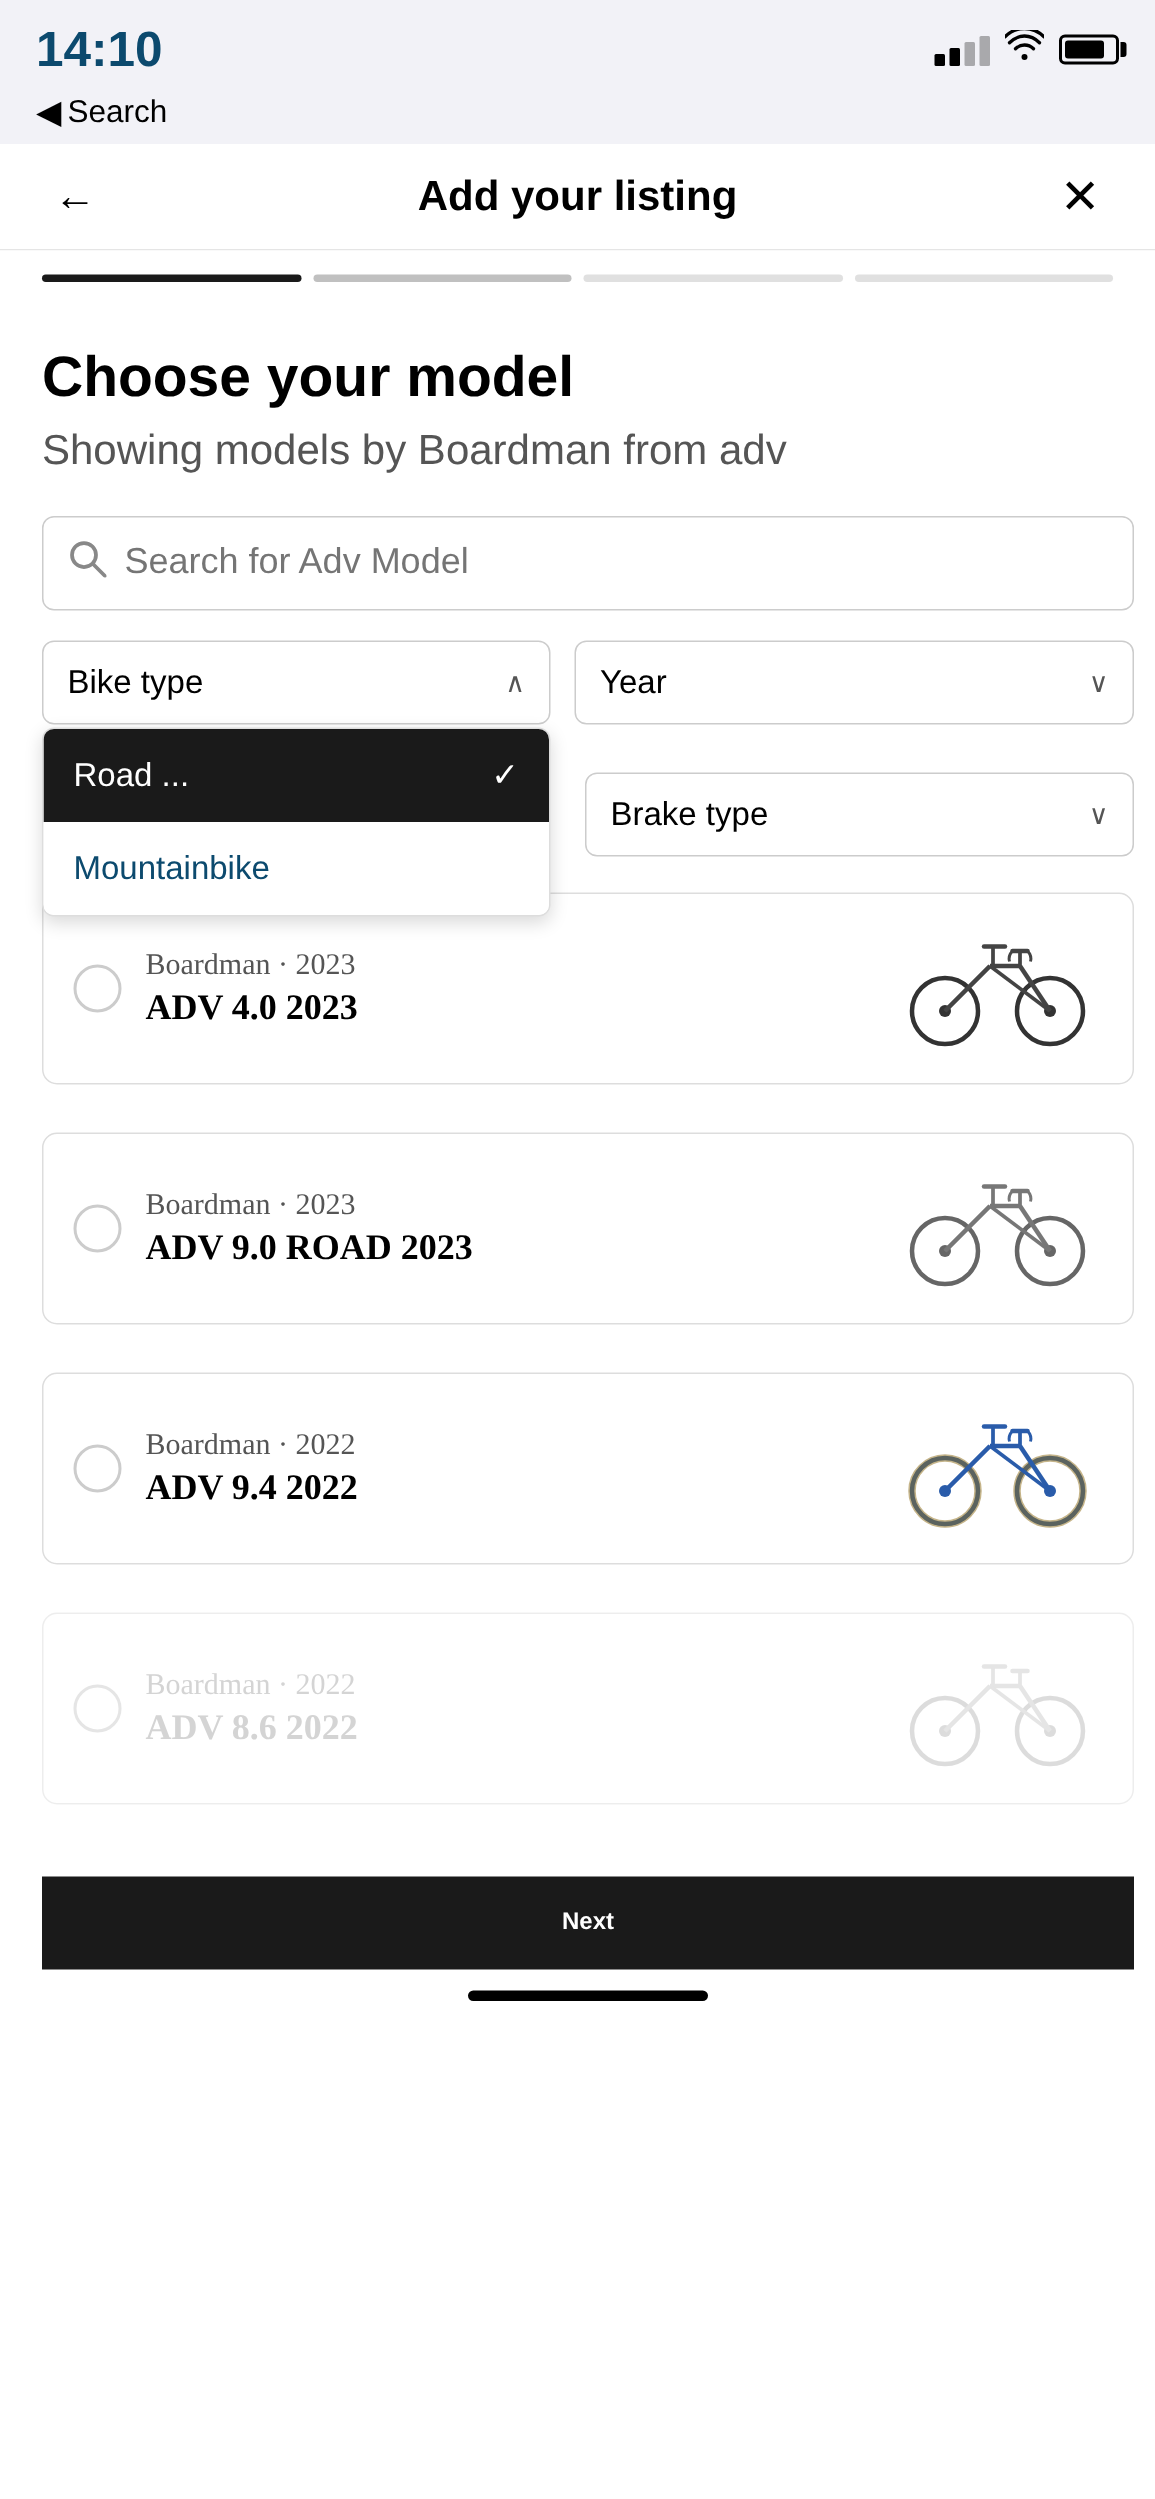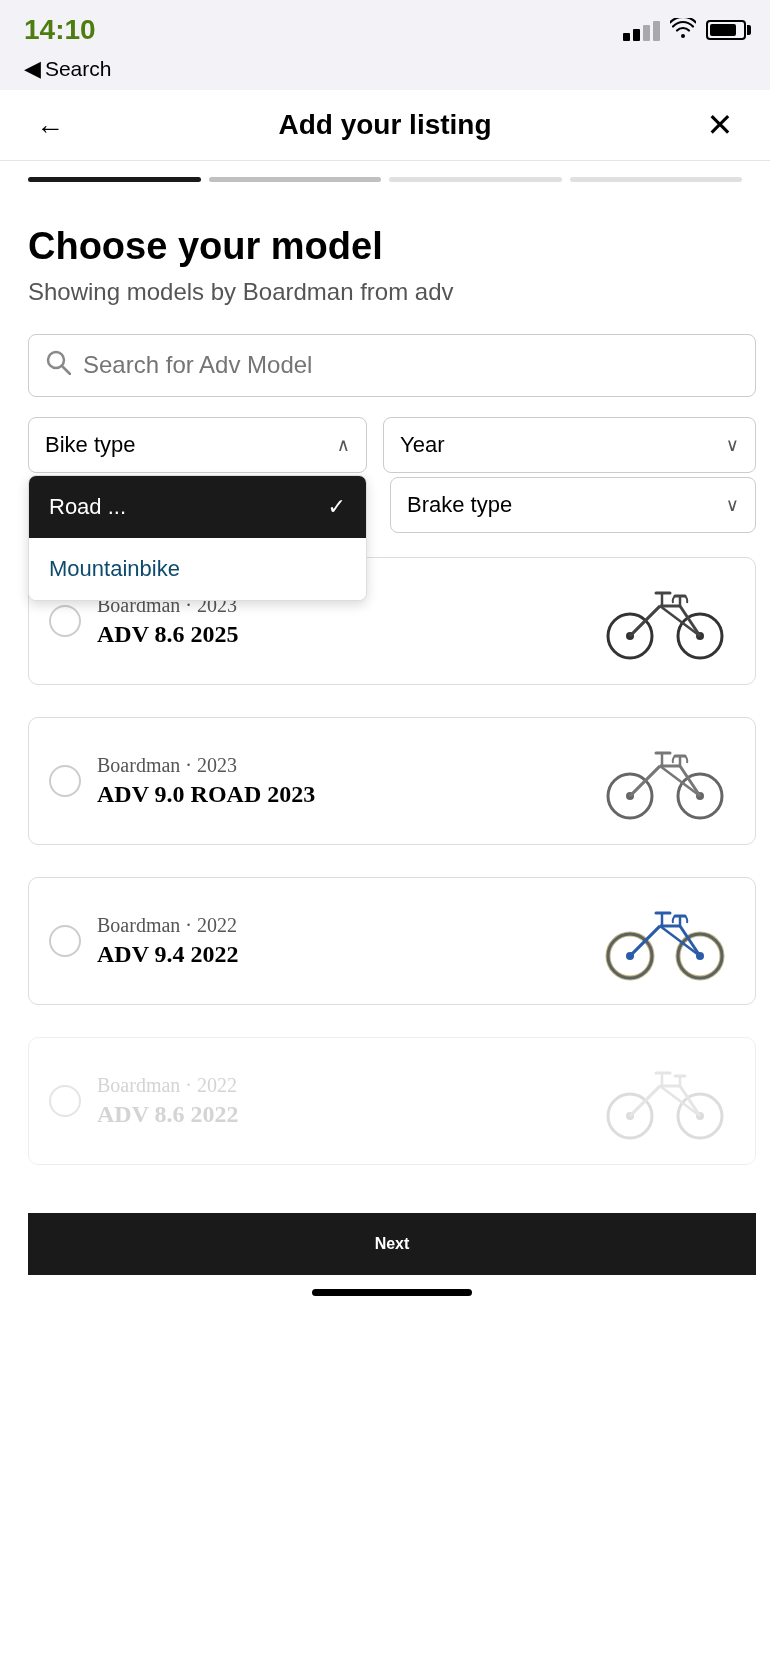--- a/index.html
+++ b/index.html
@@ -16,23 +16,23 @@
 
     
     .status-bar {
       display: flex;
       justify-content: space-between;
       align-items: center;
       padding: 14px 24px 6px 24px;
       background: #f2f2f7;
     }
     .status-time {
-      font-size: 28px;
+      font-size: 33px;
       font-weight: 600;
-      color: #4d7c0f;
+      color: #0c4a6e;
     }
     .status-icons {
       display: flex;
       align-items: center;
       gap: 10px;
     }
     .signal-bars {
       display: flex;
       align-items: flex-end;
       gap: 3px;
@@ -151,21 +151,21 @@
     }
 
     .page-heading {
       font-size: 38px;
       font-weight: 800;
       color: #000;
       margin-bottom: 10px;
       line-height: 1.1;
     }
     .page-subheading {
-      font-size: 24px;
+      font-size: 28px;
       color: #555;
       margin-bottom: 28px;
     }
 
     
     .search-box {
       display: flex;
       align-items: center;
       border: 1.5px solid #ccc;
       border-radius: 8px;
@@ -184,21 +184,21 @@
       font-size: 24px;
       color: #aaa;
       flex: 1;
       background: transparent;
     }
 
     
     .filter-row {
       display: flex;
       gap: 16px;
-      margin-bottom: 4px;
+      margin-bottom: 32px;
       position: relative;
       z-index: 10;
     }
     .filter-btn {
       flex: 1;
       display: flex;
       align-items: center;
       justify-content: space-between;
       border: 1.5px solid #ccc;
       border-radius: 8px;
@@ -456,21 +456,21 @@
       </div>
     </div>
 
     <div class="bike-list">
 
       <div class="bike-item">
         <div class="bike-item-left">
           <div class="radio-btn"></div>
           <div class="bike-info">
             <div class="bike-brand">Boardman · 2023</div>
-            <div class="bike-name">ADV 8.6 2025</div>
+            <div class="bike-name">ADV 4.0 2023</div>
           </div>
         </div>
         <div class="bike-image-container">
 
           <svg class="bike-svg" viewBox="0 0 130 80" fill="none" xmlns="http://www.w3.org/2000/svg">
 
             <circle cx="30" cy="55" r="22" stroke="#333" stroke-width="3" fill="none"></circle>
             <circle cx="30" cy="55" r="4" fill="#333"></circle>
 
             <circle cx="100" cy="55" r="22" stroke="#333" stroke-width="3" fill="none"></circle>

